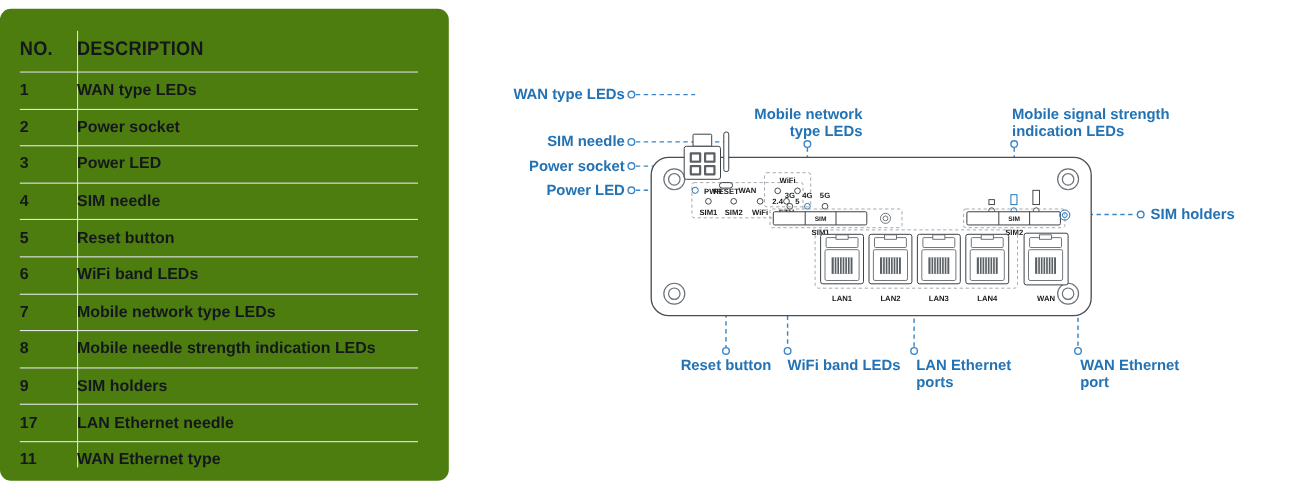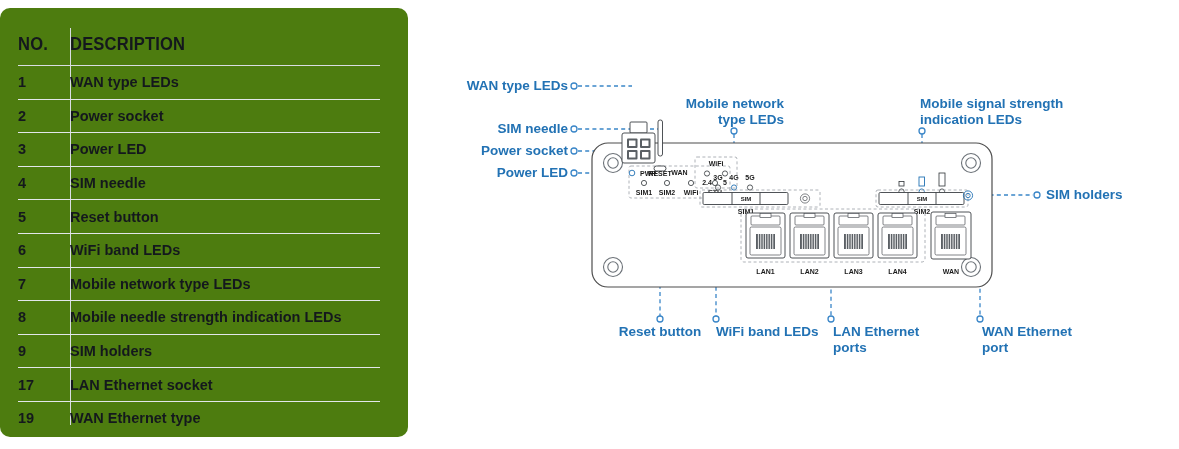--- a/index.html
+++ b/index.html
@@ -143,24 +143,24 @@
         <tr>
           <td class="col-no col-no-cell">8</td>
           <td>Mobile needle strength indication LEDs</td>
         </tr>
         <tr>
           <td class="col-no col-no-cell">9</td>
           <td>SIM holders</td>
         </tr>
         <tr>
           <td class="col-no col-no-cell">17</td>
-          <td>LAN Ethernet socket</td>
-        </tr>
-        <tr>
-          <td class="col-no col-no-cell">19</td>
+          <td>LAN Ethernet needle</td>
+        </tr>
+        <tr>
+          <td class="col-no col-no-cell">11</td>
           <td>WAN Ethernet type</td>
         </tr>
       </tbody>
   </table>
 </div>
 
 <div id="diagram">
 <svg width="783" height="449" viewBox="0 0 783 449" xmlns="http://www.w3.org/2000/svg">
 
   <g>

